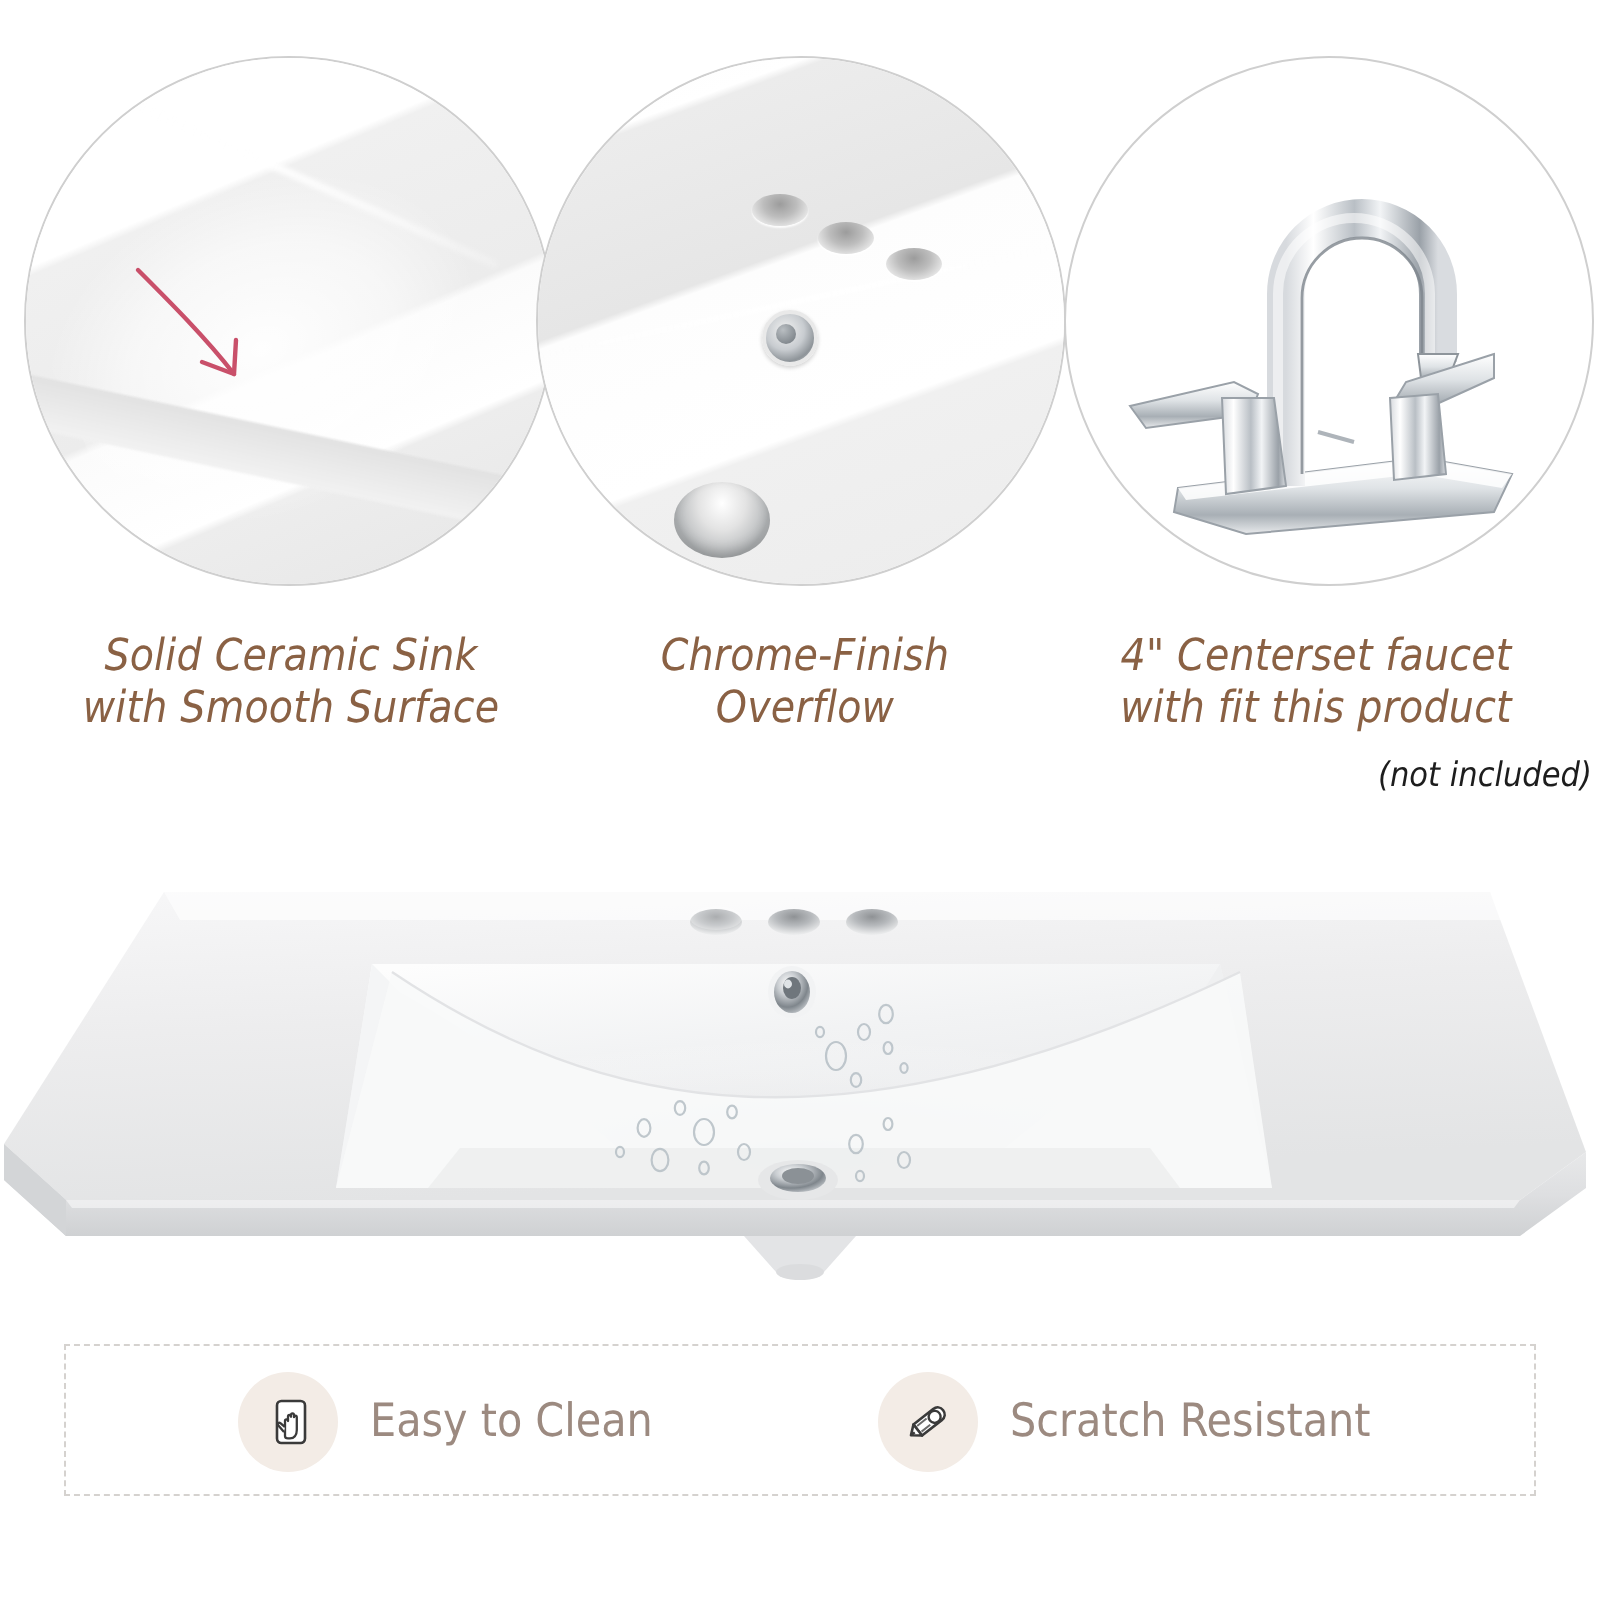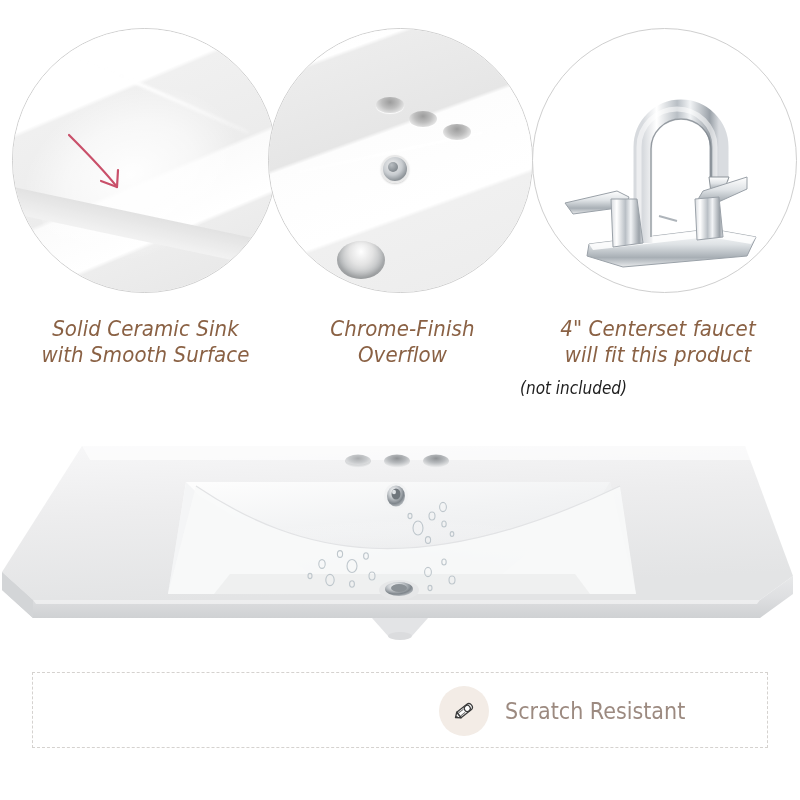--- a/index.html
+++ b/index.html
@@ -99,21 +99,21 @@
     position:absolute;text-align:center;color:#8a6144;
     font-style:italic;font-weight:400;font-size:22px;line-height:26px;
     font-family:"DejaVu Sans Condensed","Liberation Sans",sans-serif;
     letter-spacing:.1px;
   }
   .cap-1{left:8px;top:0;width:275px;}
   .cap-2{left:290px;top:0;width:225px;}
   .cap-3{left:520px;top:0;width:276px;}
   .cap .l{display:block;}
   .note{
-    position:absolute;left:520px;top:62px;width:276px;text-align:left;
+    position:absolute;left:520px;top:62px;width:276px;text-align:right;
     color:#1d1d1d;font-style:italic;font-size:17px;line-height:21px;
     font-family:"DejaVu Sans Condensed","Liberation Sans",sans-serif;
   }
 
   
   .hero{position:absolute;left:0;top:424px;width:800px;height:228px;}
   .hero svg{display:block;width:800px;height:228px;}
 
   
   .features{
@@ -210,21 +210,21 @@
     <div class="cap cap-2">
       <span class="l">Chrome-Finish</span>
       <span class="l">Overflow</span>
     </div>
     <div class="cap cap-1">
       <span class="l">Solid Ceramic Sink</span>
       <span class="l">with Smooth Surface</span>
     </div>
     <div class="cap cap-3">
       <span class="l">4" Centerset faucet</span>
-      <span class="l">will fit this product</span>
+      <span class="l">with fit this product</span>
     </div>
     <div class="note">(not included)</div>
   </div>
 
   <div class="hero">
     <svg viewBox="0 0 800 228">
       <defs>
         <linearGradient id="topFace" x1="0" y1="0" x2="0.25" y2="1">
           <stop offset="0%" stop-color="#f7f7f8"></stop>
           <stop offset="45%" stop-color="#ededee"></stop>
@@ -322,20 +322,30 @@
         <ellipse cx="452" cy="156" rx="3" ry="4"></ellipse>
         <ellipse cx="430" cy="164" rx="2" ry="2.6"></ellipse>
       </g>
 
       <path d="M33 176 L760 176 L757 180 L36 180 Z" fill="#ffffff" opacity=".5"></path>
     </svg>
   </div>
 
   <div class="features">
 
+    <div class="feat feat-1">
+      <span class="badge">
+        <svg width="30" height="30" viewBox="0 0 30 30">
+          <rect x="9.5" y="4.5" width="14" height="21" rx="2.2" fill="#ffffff" stroke="#3a3a3a" stroke-width="1.3"></rect>
+          <path d="M13.5 22 L13.5 14.5 C13.5 13.4 15 13.4 15 14.5 L15 12.4 C15 11.2 16.5 11.2 16.5 12.4 L16.5 11.6 C16.5 10.4 18 10.4 18 11.6 L18 12.6 C18 11.6 19.4 11.6 19.4 12.8 L19.4 19 C19.4 21.6 18 23.2 16 23.2 L15 23.2 C13.9 23.2 13.5 22.8 13.5 22 Z" fill="#ffffff" stroke="#3a3a3a" stroke-width="1.15" stroke-linejoin="round"></path>
+          <path d="M13.5 17.5 L11.2 15.6 C10.4 15 9.5 16 10.2 16.8 L13 20" fill="#ffffff" stroke="#3a3a3a" stroke-width="1.15" stroke-linejoin="round"></path>
+        </svg>
+      </span>
+      <span class="feat-label">Easy to Clean</span>
+    </div>
 
     <div class="feat feat-2">
       <span class="badge">
         <svg width="30" height="30" viewBox="0 0 30 30">
           <g transform="rotate(-38 15 15)">
             <path d="M8.5 11.5 L21 11.5 C23.2 11.5 24.6 13 24.6 15 C24.6 17 23.2 18.5 21 18.5 L8.5 18.5 Z" fill="#ffffff" stroke="#3a3a3a" stroke-width="1.3" stroke-linejoin="round"></path>
             <path d="M8.5 11.5 L4.2 15 L8.5 18.5 Z" fill="#ffffff" stroke="#3a3a3a" stroke-width="1.3" stroke-linejoin="round"></path>
             <path d="M4.2 15 L6.6 15" stroke="#3a3a3a" stroke-width="1.2"></path>
             <circle cx="19.2" cy="15" r="3" fill="#ffffff" stroke="#3a3a3a" stroke-width="1.2"></circle>
             <path d="M9.5 13.2 L15.5 13.2 M9.5 16.8 L15 16.8" stroke="#3a3a3a" stroke-width="1" opacity=".75"></path>

